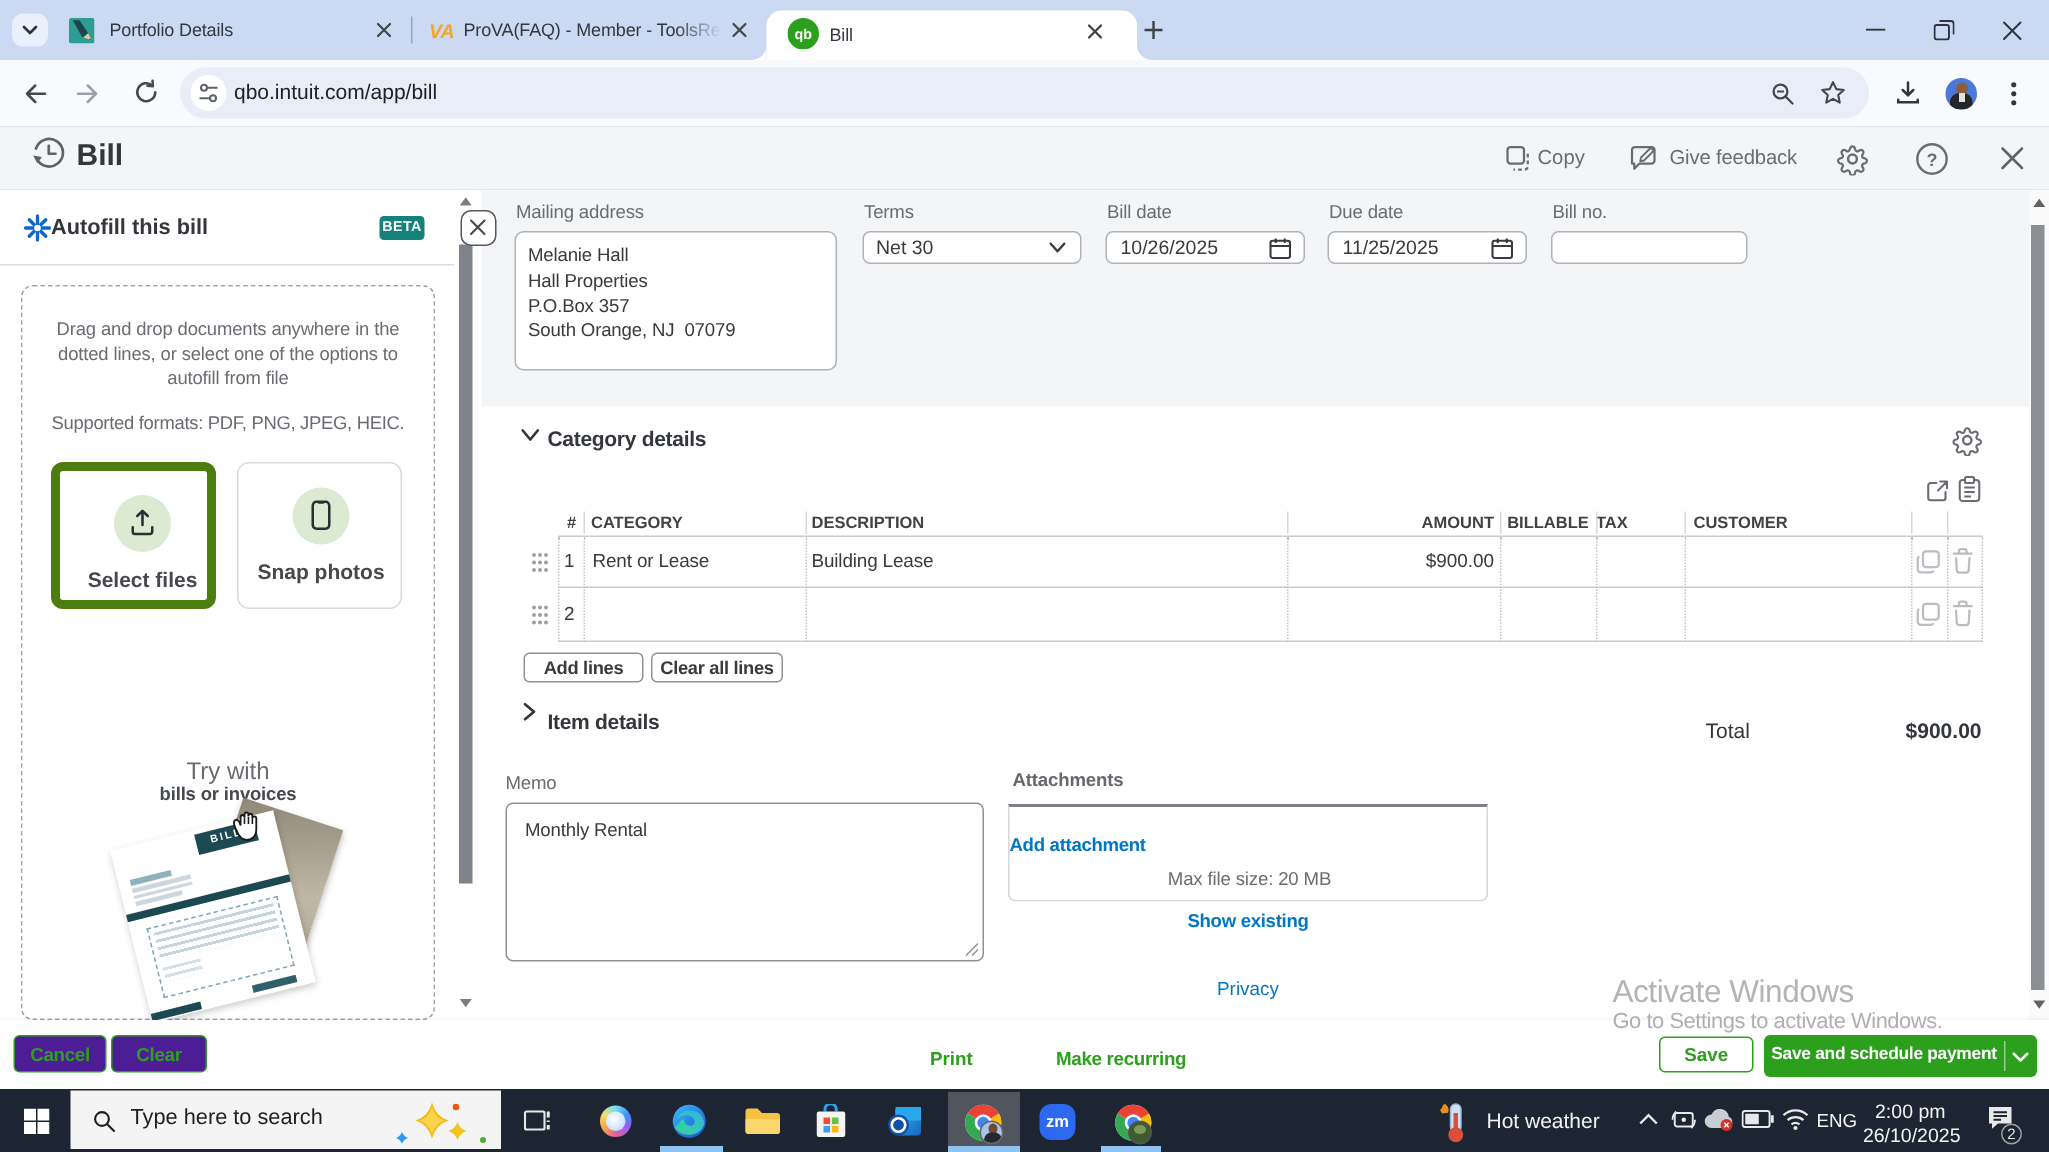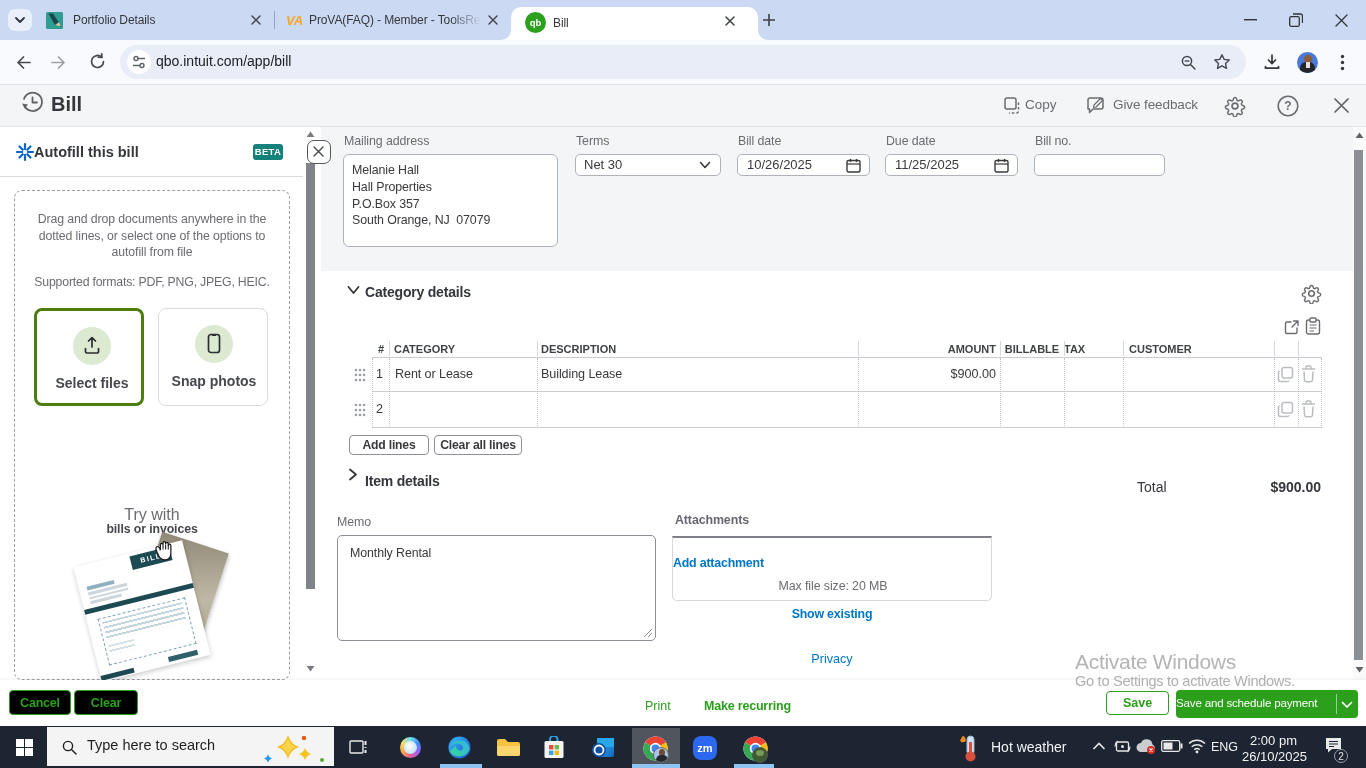--- a/index.html
+++ b/index.html
@@ -15,21 +15,21 @@
 
 #qhead{position:absolute;left:0;top:85px;width:1366px;height:42px;background:#f4f5f7;border-bottom:1px solid #e3e5e9}
 
 #content{position:absolute;left:0;top:127px;width:1366px;height:553px;background:#fff}
 #side{position:absolute;left:0;top:0;width:320px;height:553px;background:#fff;border-right:1px solid #d9dbe0}
 #main{position:absolute;left:321px;top:0;width:1045px;height:553px;background:#fff}
 #formband{position:absolute;left:0;top:0;width:1032px;height:144px;background:#f4f5f7}
 .lab{position:absolute;font-size:12.4px;color:#6b6c72;letter-spacing:-.1px}
 .inp{position:absolute;background:#fff;border:1px solid #aeb2b9;border-radius:5px;font-size:13px;color:#393a3d}
 .grn{color:#2ca01c}
-.btn-grn{position:absolute;border:1px solid #2ca01c;border-radius:4px;background:#000000;color:#2ca01c;font-weight:bold;font-size:12.5px;text-align:center;letter-spacing:-.2px}
+.btn-grn{position:absolute;border:1px solid #2ca01c;border-radius:4px;background:#4c1d95;color:#2ca01c;font-weight:bold;font-size:12.5px;text-align:center;letter-spacing:-.2px}
 
 .hcell{position:absolute;top:0;font-size:11px;font-weight:bold;color:#404346;line-height:18px}
 
 #footer{position:absolute;left:0;top:680px;width:1366px;height:46px;background:#fff;box-shadow:0 -1px 3px rgba(0,0,0,.06)}
 
 #task{position:absolute;left:0;top:726px;width:1366px;height:42px;background:#1d2532}
 </style>
 </head>
 <body>
 <div id="page">
@@ -177,21 +177,21 @@
           <circle cx="10" cy="10" r="2.2" fill="#fff"></circle>
         </svg>
       <div class="abs" style="left:34px;top:17px;font-size:14.5px;font-weight:bold;color:#33363b">Autofill this bill</div>
       <div class="abs" style="left:253px;top:17px;width:30px;height:16px;background:#15817b;border-radius:3px;color:#fff;font-size:9.5px;font-weight:bold;text-align:center;line-height:16px;letter-spacing:.3px">BETA</div>
       <div class="abs" style="left:0;top:49px;width:303px;height:1px;background:#d9dbe0"></div>
 
       <div class="abs" style="left:14px;top:63px;width:276px;height:490px;border:1px dashed #9aa0a6;border-radius:8px"></div>
       <div class="abs" style="left:14px;top:84px;width:276px;font-size:12.3px;line-height:16.5px;color:#6b6c72;text-align:center;letter-spacing:-.1px">Drag and drop documents anywhere in the<br>dotted lines, or select one of the options to<br>autofill from file</div>
       <div class="abs" style="left:14px;top:148px;width:276px;font-size:12.3px;color:#6b6c72;text-align:center;letter-spacing:-.2px">Supported formats: PDF, PNG, JPEG, HEIC.</div>
 
-      <div class="abs" style="left:34px;top:181px;width:110px;height:98px;border:3px solid #4d7c0f;border-radius:8px;background:#fff">
+      <div class="abs" style="left:34px;top:181px;width:110px;height:98px;border:6px solid #4d7c0f;border-radius:8px;background:#fff">
         <div class="abs" style="left:36px;top:16px;width:38px;height:38px;border-radius:50%;background:#dcead2"></div>
         <svg class="abs" style="left:46px;top:25px" width="18" height="19" viewBox="0 0 18 19">
             <path d="M9 2 L9 11 M5.5 5 L9 1.6 L12.5 5" fill="none" stroke="#2b2e33" stroke-width="1.7" stroke-linecap="round" stroke-linejoin="round"></path>
             <path d="M2.5 12.5 L2.5 15.5 A1.5 1.5 0 0 0 4 17 L14 17 A1.5 1.5 0 0 0 15.5 15.5 L15.5 12.5" fill="none" stroke="#2b2e33" stroke-width="1.7" stroke-linecap="round"></path>
           </svg>
         <div class="abs" style="left:0;top:64px;width:110px;text-align:center;font-size:14px;font-weight:bold;color:#45484d">Select files</div>
       </div>
       <div class="abs" style="left:158px;top:181px;width:110px;height:98px;border:1px solid #d9dbe0;border-radius:8px;background:#fff">
         <div class="abs" style="left:36px;top:16px;width:38px;height:38px;border-radius:50%;background:#dcead2"></div>
         <svg class="abs" style="left:48px;top:24px" width="14" height="21" viewBox="0 0 14 21">
@@ -398,25 +398,25 @@
         </svg>
       <div class="abs" style="left:1033px;top:23px;width:9px;height:510px;background:#8b8e93"></div>
       <svg class="abs" style="left:1034px;top:539px" width="9" height="7" viewBox="0 0 9 7">
           <path d="M4.5 6.5 L8.5 1 L0.5 1Z" fill="#606368"></path>
         </svg>
     </div>
   </div>
   <div id="footer">
     <div class="btn-grn" style="left:9px;top:10px;width:62px;height:25px;line-height:24px">Cancel</div>
     <div class="btn-grn" style="left:74px;top:10px;width:64px;height:25px;line-height:24px">Clear</div>
-    <div class="abs grn" style="left:645px;top:19px;font-size:12.5px;font-weight:normal">Print</div>
+    <div class="abs grn" style="left:620px;top:19px;font-size:12.5px;font-weight:bold">Print</div>
     <div class="abs grn" style="left:704px;top:19px;font-size:12.5px;font-weight:bold;letter-spacing:-.2px">Make recurring</div>
     <div class="abs" style="left:1106px;top:11px;width:63px;height:24px;background:#fff;border:1px solid #2ca01c;border-radius:4px;color:#2ca01c;font-weight:bold;font-size:12.5px;text-align:center;line-height:23px">Save</div>
     <div class="abs" style="left:1176px;top:10px;width:182px;height:28px;background:#2ca01c;border-radius:4px">
-      <div class="abs" style="left:0;top:6px;width:160px;color:#fff;font-size:11.6px;font-weight:normal;white-space:nowrap;letter-spacing:-.2px">Save and schedule payment</div>
+      <div class="abs" style="left:0;top:6px;width:160px;text-align:center;color:#fff;font-size:11.6px;font-weight:bold;white-space:nowrap;letter-spacing:-.2px">Save and schedule payment</div>
       <div class="abs" style="left:160px;top:4px;width:1px;height:20px;background:rgba(255,255,255,.5)"></div>
       <svg class="abs" style="left:165px;top:11px" width="12" height="8" viewBox="0 0 12 8">
           <path d="M1.5 1.5 L6 6 L10.5 1.5" fill="none" stroke="#fff" stroke-width="1.7" stroke-linecap="round" stroke-linejoin="round"></path>
         </svg>
     </div>
   </div>
   <div class="abs" style="left:1075px;top:650px;font-size:21px;color:#b3b4b6;z-index:8;letter-spacing:-.3px">Activate Windows</div>
   <div class="abs" style="left:1075px;top:673px;font-size:14.6px;color:#aeafb1;z-index:8;letter-spacing:-.3px">Go to Settings to activate Windows.</div>
   <div id="task">
     <svg class="abs" style="left:16px;top:13px" width="17" height="17" viewBox="0 0 17 17">

